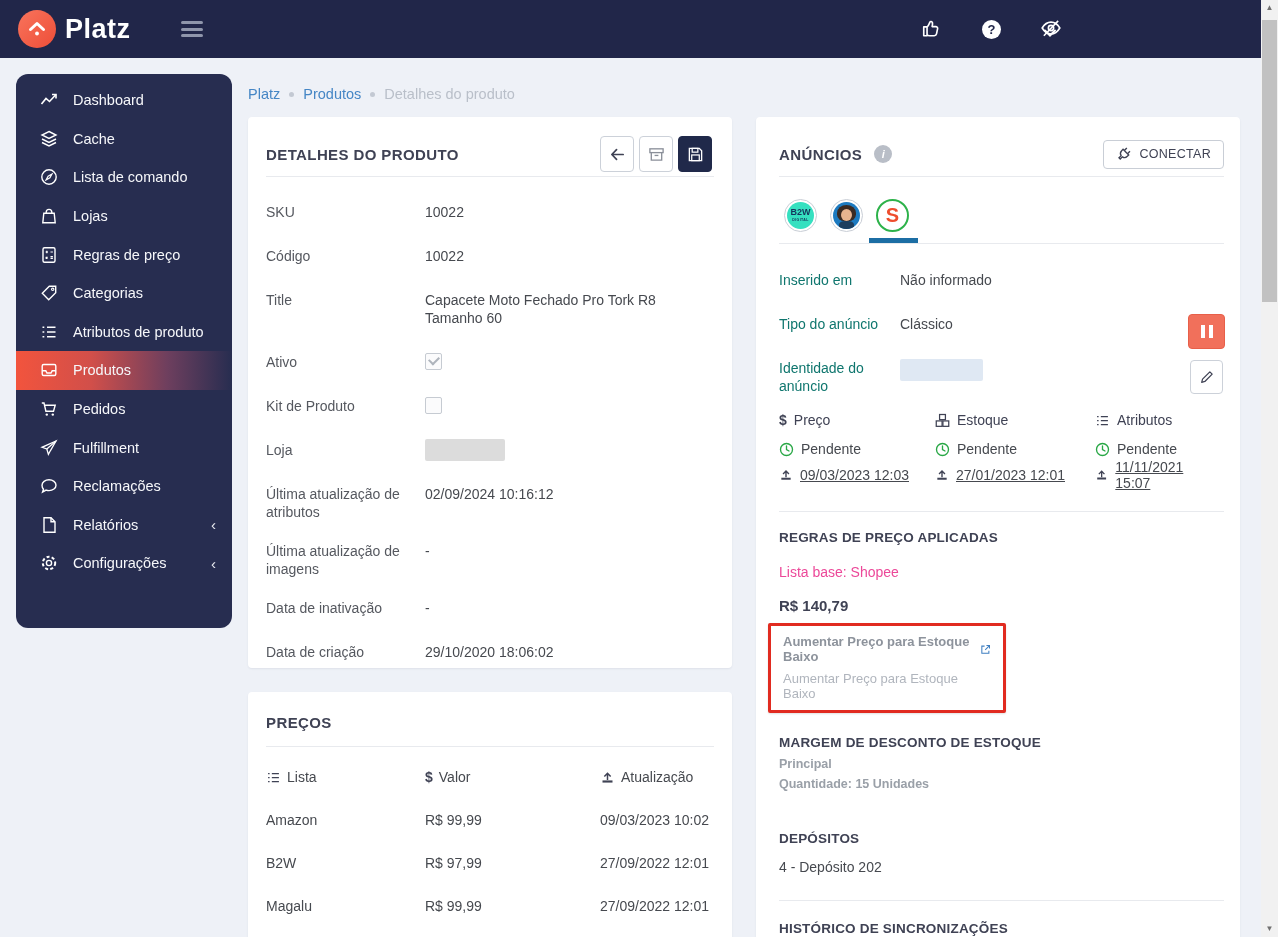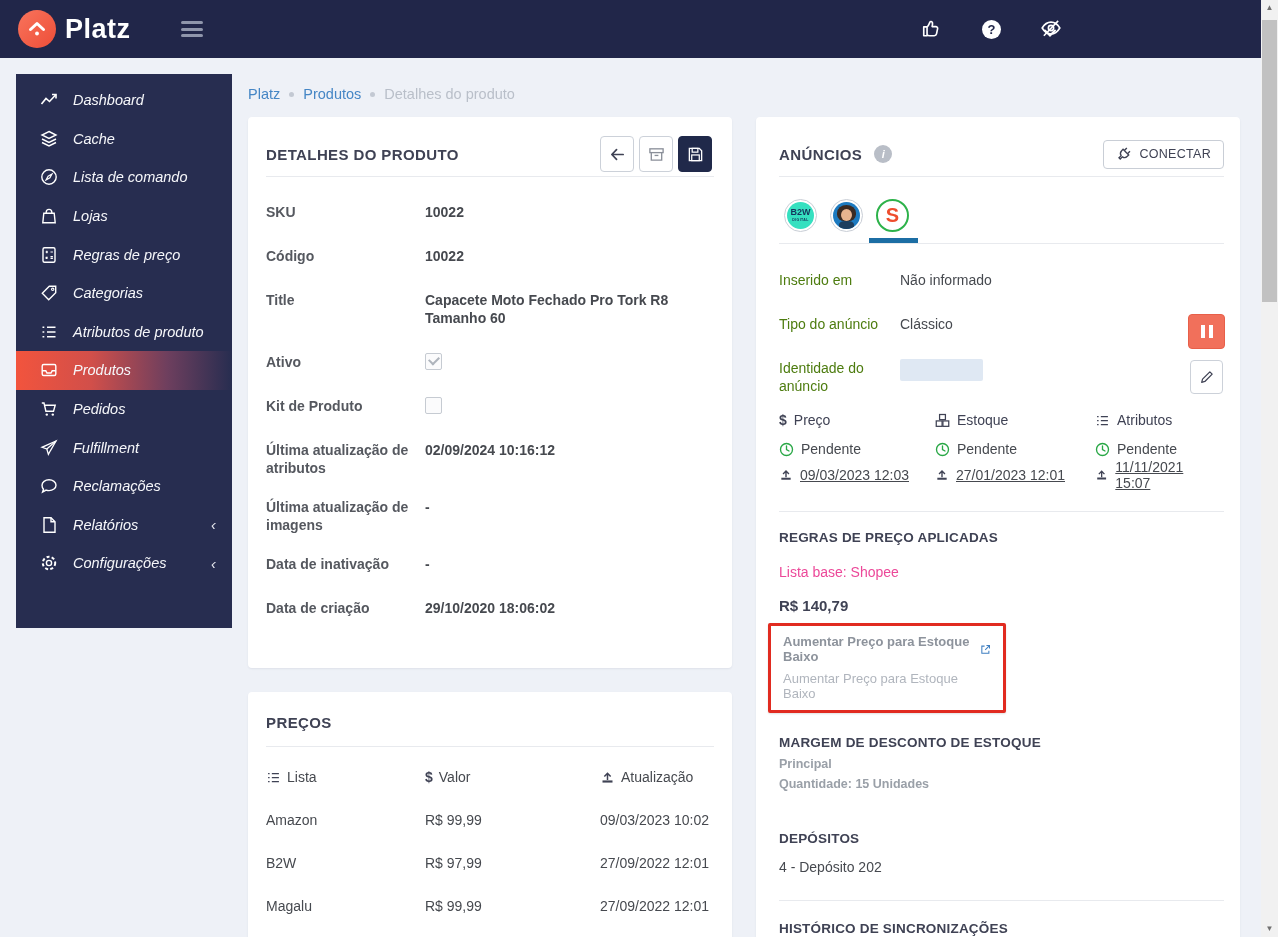--- a/index.html
+++ b/index.html
@@ -16,21 +16,21 @@
   .nav-right { position:absolute; right:200px; top:0; height:58px; display:flex; align-items:center; gap:39px; }
   .nav-caret { position:absolute; right:205px; top:25px; }
   .help-circle { width:19px; height:19px; border-radius:50%; background:#fff; color:#212649; font-weight:bold; font-size:13px; display:flex; align-items:center; justify-content:center; }
 
   
   .scrollbar { position:absolute; right:0; top:0; width:17px; height:937px; background:#f1f1f1; z-index:6; }
   .scrollbar .arrow { position:absolute; left:0; width:17px; height:16px; color:#707070; font-size:8px; text-align:center; line-height:16px; }
   .scrollbar .thumb { position:absolute; left:1px; top:20px; width:15px; height:282px; background:#c1c1c1; }
 
   
-  .sidebar { position:absolute; left:16px; top:74px; width:216px; height:554px; background:#272d50; border-radius:0; padding-top:7px; color:#f6f7fa;font-style:italic; }
+  .sidebar { position:absolute; left:16px; top:74px; width:216px; height:554px; background:#272d50; border-radius:12px; padding-top:7px; color:#f6f7fa; }
   .side-item { height:38.6px; display:flex; align-items:center; padding-left:24px; gap:15px; font-size:14.5px; cursor:pointer; }
   .side-item svg { flex:0 0 auto; }
   .side-item.active { background:linear-gradient(90deg,#f2543d 0%,#d14f4a 35%,#6e3f5e 70%,#272d50 100%); }
   .side-item .chev { margin-left:auto; margin-right:16px; font-size:15px; color:#e8eaf0; }
 
   
   .breadcrumb { position:absolute; left:248px; top:86px; display:flex; align-items:center; font-size:14.5px; }
   .breadcrumb a { color:#4586c5; text-decoration:none; cursor:pointer; }
   .crumb-dot { width:5px; height:5px; border-radius:50%; background:#c3c9d3; margin:0 9px; }
   .crumb-current { color:#b9bfc9; }
@@ -42,21 +42,21 @@
   .card-ads     { left:756px; top:117px; width:484px; height:1400px; }
   .card-title { font-size:15px; font-weight:bold; color:#3f4254; letter-spacing:.4px; }
   .divider { border-bottom:1px solid #e8eaee; }
 
   
   .details-head { display:flex; align-items:center; padding:15px 20px 0 18px; height:59px; }
   .head-btns { margin-left:auto; display:flex; gap:5px; }
   .icon-btn { width:34px; height:36px; border:1px solid #ccd1d9; border-radius:4px; background:#fff; display:flex; align-items:center; justify-content:center; cursor:pointer; }
   .icon-btn.dark { background:#20294a; border-color:#20294a; }
   .details-body { padding:26px 18px 0 18px; }
-  .frow { display:flex; margin-bottom:26px;font-weight:bold; }
+  .frow { display:flex; margin-bottom:26px; }
   .frow .flabel { width:159px; flex:0 0 159px; color:#55585f; line-height:18px; padding-right:14px; }
   .frow .fvalue { color:#46494f; line-height:18px; }
   .checkbox { width:17px; height:17px; border:1px solid #c6cbd2; border-radius:2px; background:#fbfbfc; position:relative; }
   .checkbox.checked::after { content:""; position:absolute; left:3px; top:2px; width:8px; height:5px; border-left:2px solid #aeb4bc; border-bottom:2px solid #aeb4bc; transform:rotate(-45deg); }
   .redact { background:#dcdcdc; border-radius:2px; filter:blur(.6px); }
 
   
   .prices-head { padding:22px 18px 0 18px; height:54px; }
   .ptable { padding:0 18px; }
   .prow { display:grid; grid-template-columns:159px 175px auto; align-items:center; }
@@ -75,21 +75,21 @@
   .b2w-inner { width:27px; height:27px; border-radius:50%; background:#35e0c0; color:#15355c; display:flex; flex-direction:column; align-items:center; justify-content:center; font-weight:bold; font-size:9px; line-height:8px; }
   .b2w-inner small { font-size:3.5px; letter-spacing:.4px; }
   .lu-inner { width:27px; height:27px; border-radius:50%; overflow:hidden; position:relative; background:#1c7ac0; }
   .lu-inner .hair { position:absolute; left:4px; top:3px; width:19px; height:16px; border-radius:50% 50% 40% 40%; background:#3a2a22; }
   .lu-inner .face { position:absolute; left:8px; top:7px; width:11px; height:12px; border-radius:50%; background:#e8b48f; }
   .lu-inner .shirt { position:absolute; left:6px; top:19px; width:15px; height:9px; border-radius:40%; background:#1d3e5e; }
   .shopee-inner { font-weight:bold; font-size:20px; color:#ee4d2d; }
   .tab-underline { position:absolute; left:113px; bottom:0; width:49px; height:5px; background:#1c6ea4; }
   .ads-fields { padding:27px 23px 0 23px; }
   .arow { display:flex; margin-bottom:26px; }
-  .arow .flabel { width:121px; flex:0 0 121px; color:#4d7c0f; line-height:18px; padding-right:15px; }
+  .arow .flabel { width:121px; flex:0 0 121px; color:#0f766e; line-height:18px; padding-right:15px; }
   .arow .fvalue { color:#46494f; line-height:18px; }
   .pause-btn { position:absolute; right:15px; top:197px; width:37px; height:35px; background:#f1705b; border:1px solid #e85f49; border-radius:4px; display:flex; align-items:center; justify-content:center; gap:4px; cursor:pointer; }
   .pause-btn i { display:block; width:4px; height:13px; background:#fff; }
   .pencil-btn { position:absolute; right:17px; top:243px; width:33px; height:34px; background:#fff; border:1px solid #ccd1d9; border-radius:4px; display:flex; align-items:center; justify-content:center; cursor:pointer; }
   .identity-box { width:83px; height:22px; background:#dfe8f3; }
 
   .status-grid { display:grid; grid-template-columns:156px 160px auto; padding:0 23px; margin-top:6px; }
   .status-col .s-name { display:flex; align-items:center; gap:7px; color:#3f4254; height:22px; }
   .status-col .s-pend { display:flex; align-items:center; gap:7px; color:#46494f; margin-top:8px; height:20px; }
   .status-col .s-date { display:flex; align-items:center; gap:7px; color:#46494f; margin-top:6px; height:20px;text-decoration:underline; }
@@ -381,20 +381,24 @@
         <span class="fvalue">Capacete Moto Fechado Pro Tork R8 Tamanho 60</span>
       </div>
     <div class="frow">
         <span class="flabel">Ativo</span>
         <span class="checkbox checked"></span>
       </div>
     <div class="frow">
         <span class="flabel">Kit de Produto</span>
         <span class="checkbox"></span>
       </div>
+    <div class="frow" style="margin-bottom:24px">
+        <span class="flabel">Loja</span>
+        <span class="redact" style="width:80px;height:22px;margin-top:-2px"></span>
+      </div>
     <div class="frow" style="margin-bottom:21px">
         <span class="flabel">Última atualização de atributos</span>
         <span class="fvalue">02/09/2024 10:16:12</span>
       </div>
     <div class="frow" style="margin-bottom:21px">
         <span class="flabel">Última atualização de imagens</span>
         <span class="fvalue">-</span>
       </div>
     <div class="frow">
         <span class="flabel">Data de inativação</span>

